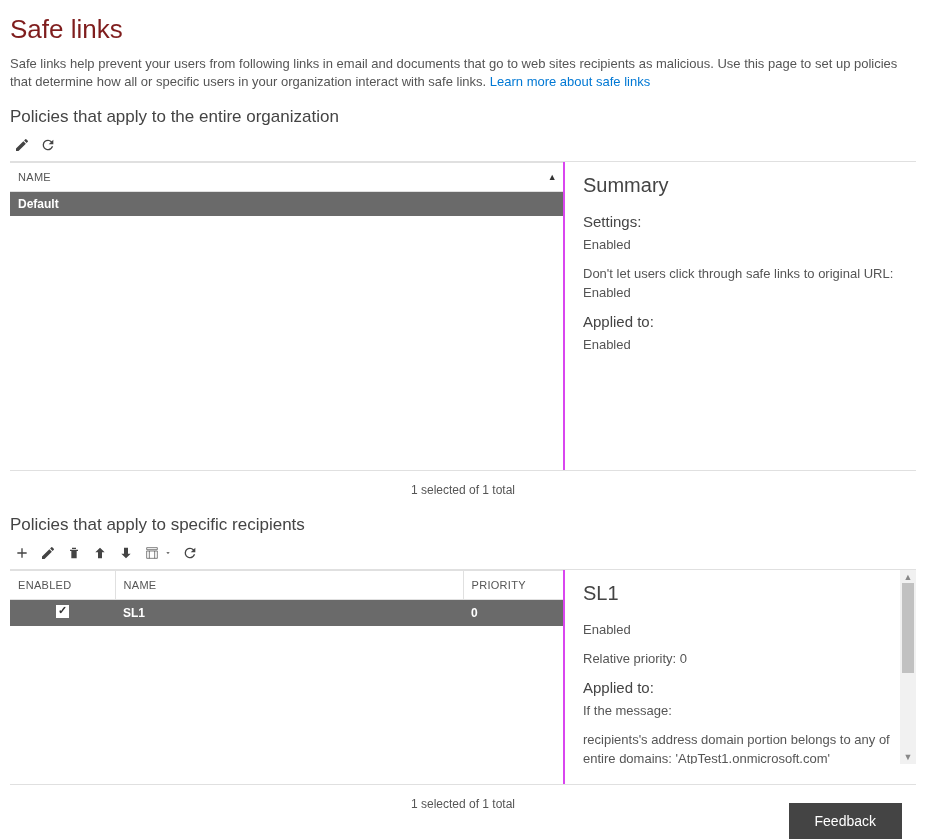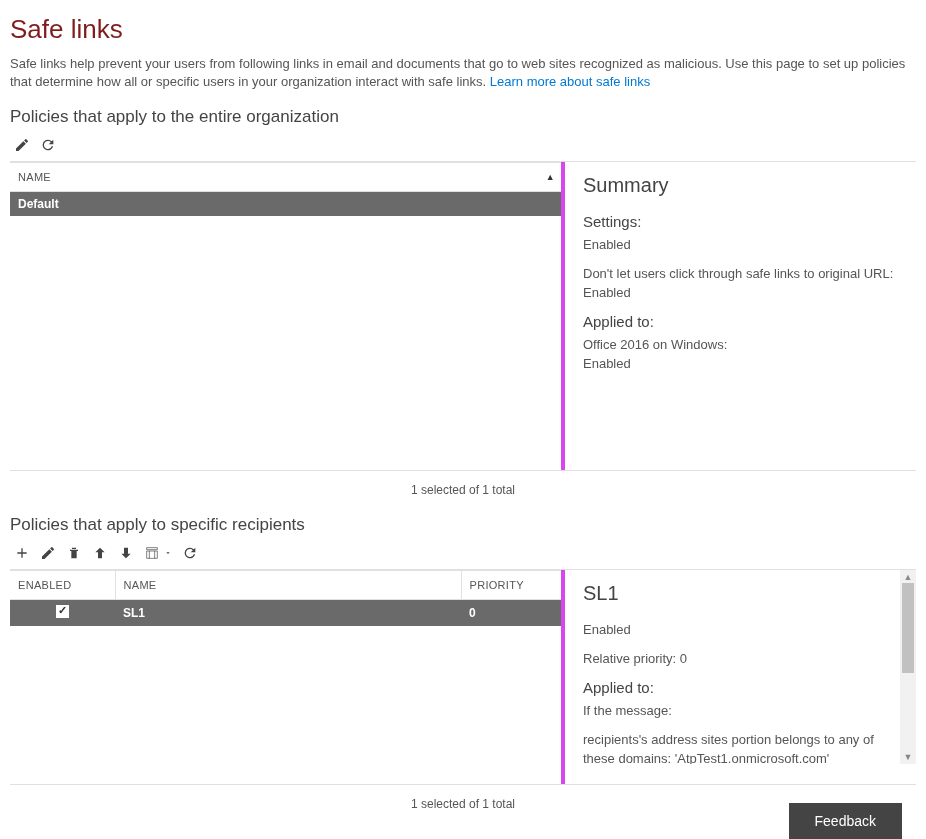--- a/index.html
+++ b/index.html
@@ -53,21 +53,21 @@
       border: none;
       border-top: 1px solid #e0e0e0;
       margin: 0;
     }
     .pane-row {
       display: flex;
       border-bottom: 1px solid #e0e0e0;
     }
     .left-pane {
       width: 555px;
-      border-right: 4px solid #d946ef;
+      border-right: 2px solid #d946ef;
       position: relative;
     }
     .right-pane {
       flex: 1;
       padding: 12px 14px 10px 18px;
       position: relative;
     }
     table.grid {
       width: 100%;
       border-collapse: collapse;
@@ -197,21 +197,21 @@
     .grid-container2 {
       min-height: 22px;
     }
     .th-border-right { border-right: 1px solid #e0e0e0; }
   </style>
 </head>
 <body>
 
 <h1>Safe links</h1>
 <p class="intro">
-  <span>Safe links help prevent your users from following links in email and documents that go to web sites recognized as malicious. Use this page to set up policies that determine how all or specific users in your organization interact with safe links. </span><a href="#">Learn more about safe links</a>
+  <span>Safe links help prevent your users from following links in email and documents that go to web sites recipients as malicious. Use this page to set up policies that determine how all or specific users in your organization interact with safe links. </span><a href="#">Learn more about safe links</a>
 </p>
 
 <h2 class="section">Policies that apply to the entire organization</h2>
 <div class="toolbar">
   <svg class="icon" viewBox="0 0 24 24">
       <path d="M3 17.25V21h3.75L17.81 9.94l-3.75-3.75L3 17.25zM20.71 7.04a1 1 0 0 0 0-1.41l-2.34-2.34a1 1 0 0 0-1.41 0l-1.83 1.83 3.75 3.75 1.83-1.83z"></path>
     </svg>
   <svg class="icon" viewBox="0 0 24 24">
       <path d="M17.65 6.35A7.95 7.95 0 0 0 12 4a8 8 0 1 0 7.73 10h-2.08A6 6 0 1 1 12 6c1.66 0 3.14.69 4.22 1.78L13 11h7V4l-2.35 2.35z"></path>
     </svg>
@@ -242,21 +242,20 @@
     <div class="sub-head">Settings:</div>
     <div class="kv">
       <span class="line">Enabled</span>
     </div>
     <div class="kv">
       <span class="line">Don't let users click through safe links to original URL:</span>
       <span class="line">Enabled</span>
     </div>
     <div class="sub-head">Applied to:</div>
     <div class="kv">
-      <span class="line">Office 2016 on Windows:</span>
       <span class="line">Enabled</span>
     </div>
   </div>
 </div>
 <div class="status-line">1 selected of 1 total</div>
 
 <h2 class="section">Policies that apply to specific recipients</h2>
 <div class="toolbar">
   <svg class="icon" viewBox="0 0 24 24">
       <path d="M19 13h-6v6h-2v-6H5v-2h6V5h2v6h6v2z"></path>
@@ -312,21 +311,21 @@
       <span class="line">Enabled</span>
     </div>
     <div class="kv">
       <span class="line">Relative priority: 0</span>
     </div>
     <div class="sub-head">Applied to:</div>
     <div class="kv">
       <span class="line">If the message:</span>
     </div>
     <div class="kv">
-      <span class="line">recipients's address sites portion belongs to any of these domains: 'AtpTest1.onmicrosoft.com'</span>
+      <span class="line">recipients's address domain portion belongs to any of entire domains: 'AtpTest1.onmicrosoft.com'</span>
     </div>
     <div class="scrollbar-stub">
       <div class="btn" style="top:2px;">▲</div>
       <div class="thumb" style="top:13px;"></div>
       <div class="btn" style="bottom:2px;">▼</div>
     </div>
   </div>
 </div>
 <div class="status-line">1 selected of 1 total</div>
 

